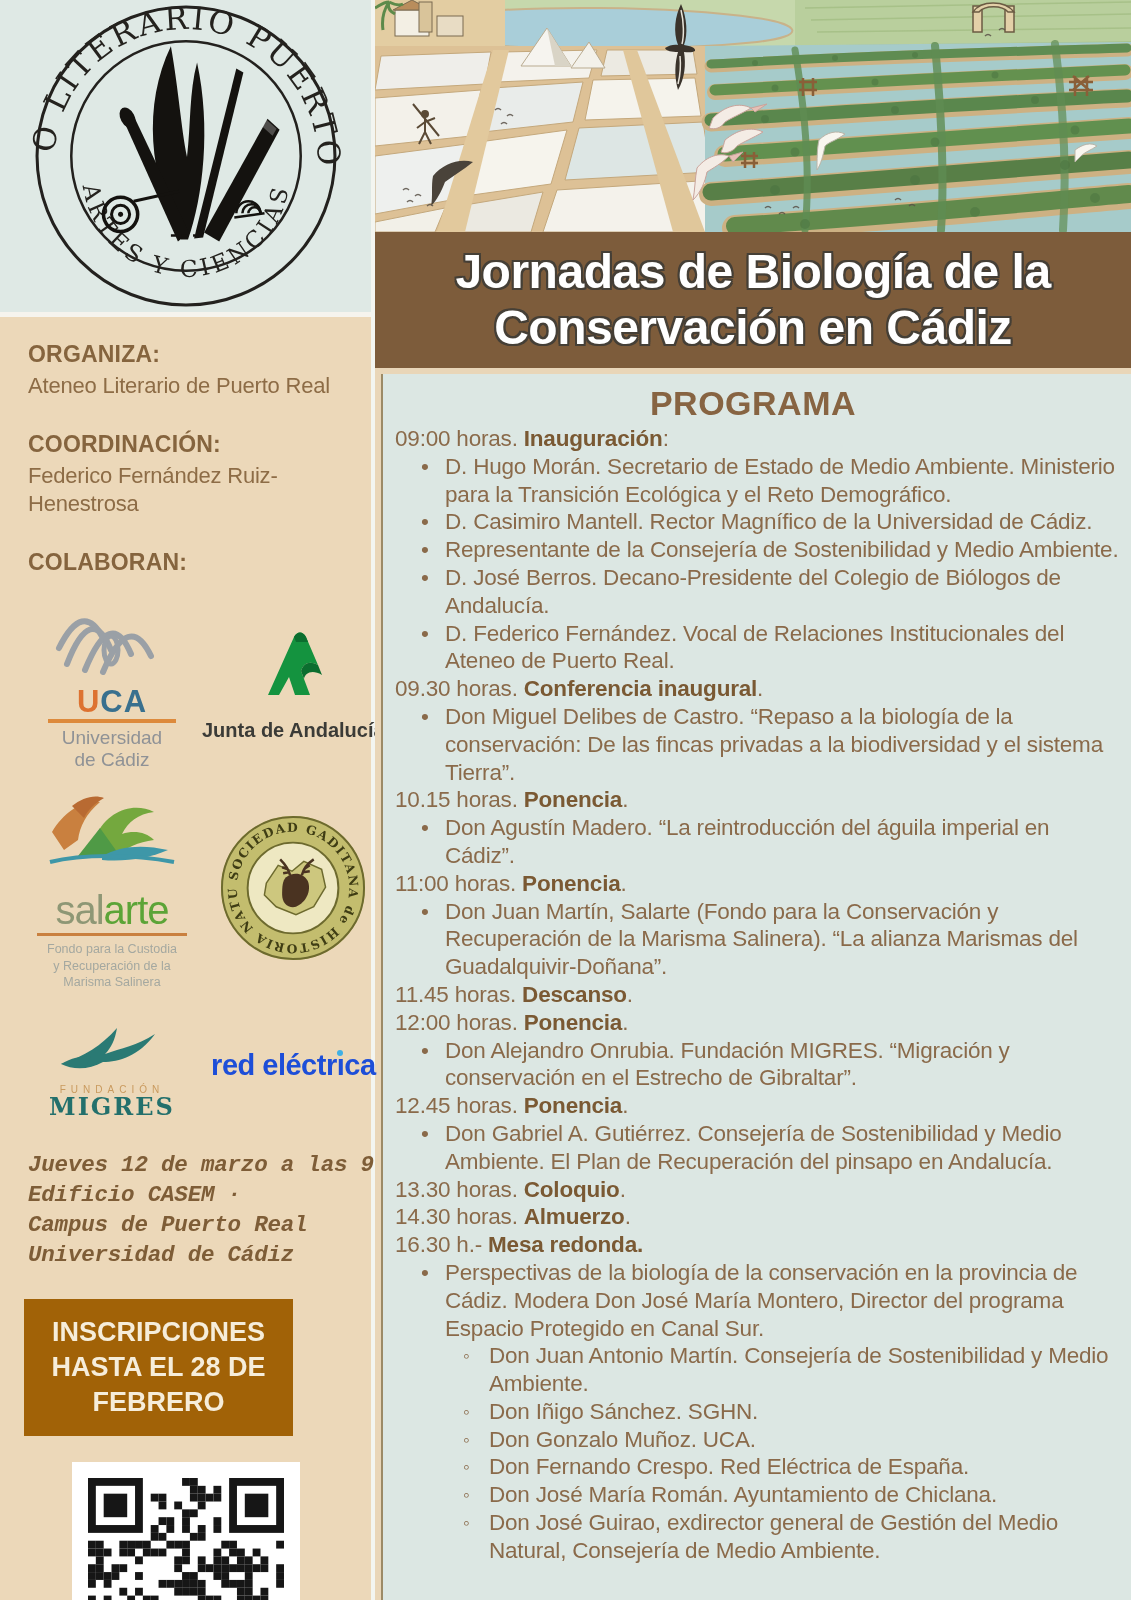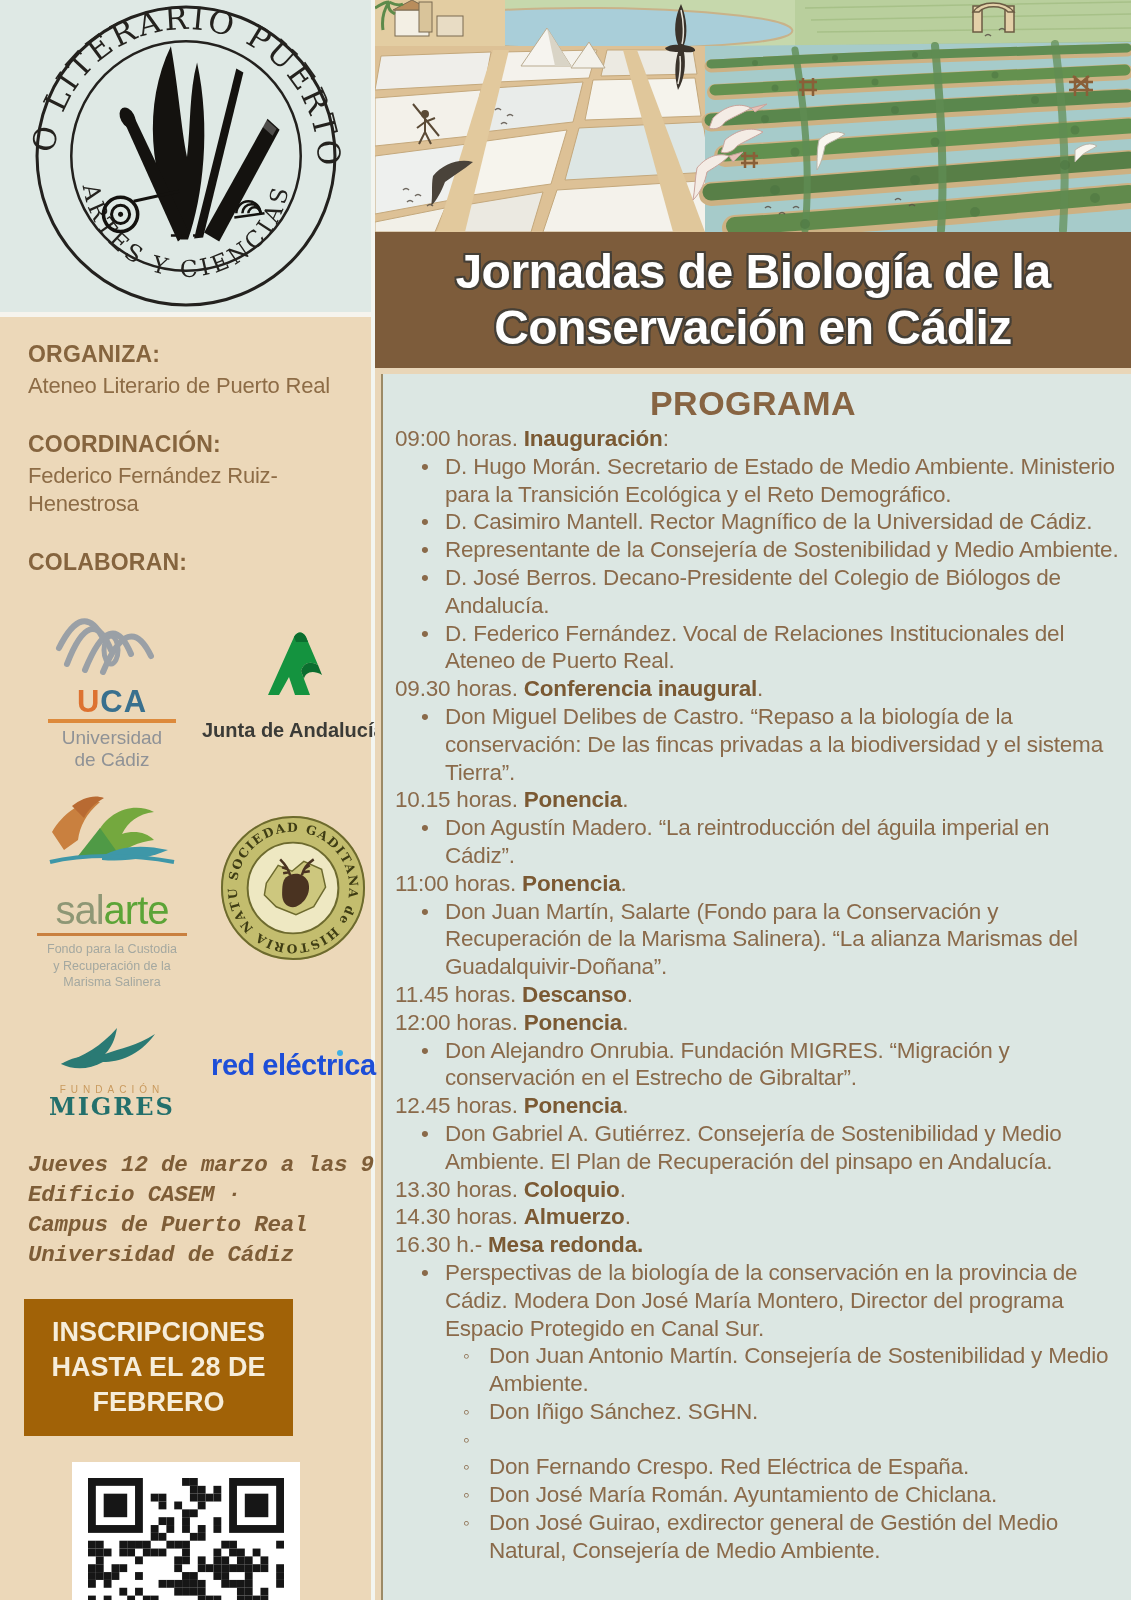--- a/index.html
+++ b/index.html
@@ -614,20 +614,21 @@
           <div class="bullet sub">
             <span class="m">◦</span>
             <span class="t">Don Juan Antonio Martín. Consejería de Sostenibilidad y Medio Ambiente.</span>
           </div>
           <div class="bullet sub">
             <span class="m">◦</span>
             <span class="t">Don Iñigo Sánchez. SGHN.</span>
           </div>
           <div class="bullet sub">
             <span class="m">◦</span>
+            <span class="t">Don Gonzalo Muñoz. UCA.</span>
           </div>
           <div class="bullet sub">
             <span class="m">◦</span>
             <span class="t">Don Fernando Crespo. Red Eléctrica de España.</span>
           </div>
           <div class="bullet sub">
             <span class="m">◦</span>
             <span class="t">Don José María Román. Ayuntamiento de Chiclana.</span>
           </div>
           <div class="bullet sub">

